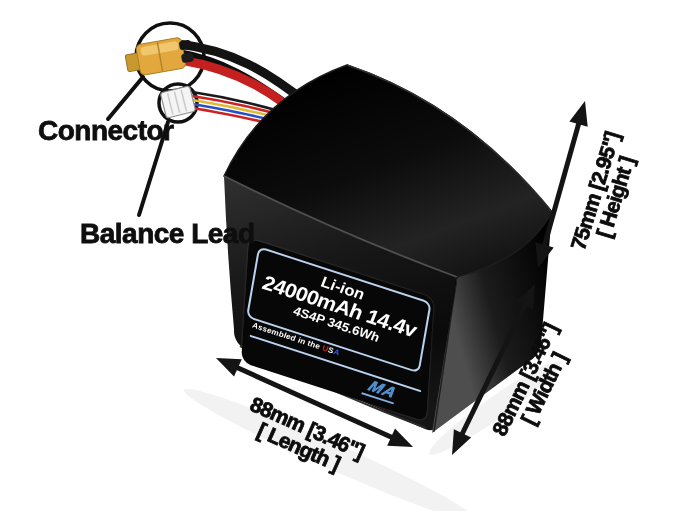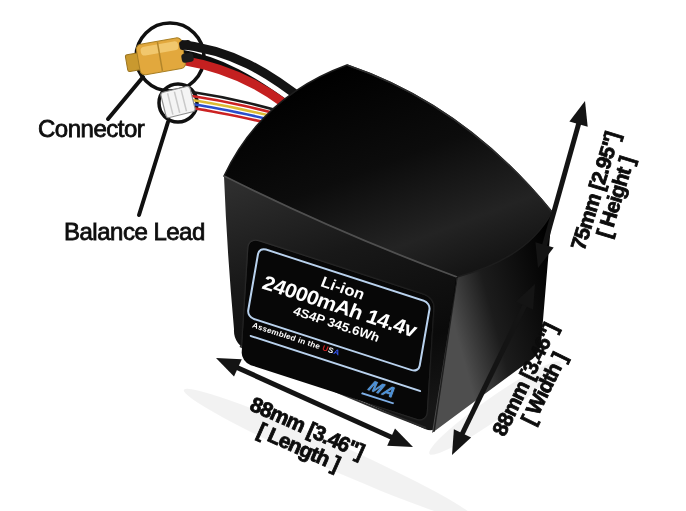--- a/index.html
+++ b/index.html
@@ -4,21 +4,21 @@
 <style>
   html,body{margin:0;padding:0;background:#fff;}
   .stage{
     position:relative;width:686px;height:511px;background:#fff;overflow:hidden;
     font-family:"Liberation Sans","DejaVu Sans",sans-serif;
   }
   .scene{position:absolute;left:0;top:0;}
 
   
   .callout-label{
-    position:absolute;font-size:24px;font-weight:normal;color:#0e0e0e;
+    position:absolute;font-size:28px;font-weight:bold;color:#0e0e0e;
     letter-spacing:-0.5px;white-space:nowrap;
     -webkit-text-stroke:0.8px #0e0e0e;
   }
   .dim{
     position:absolute;text-align:center;white-space:nowrap;
     font-size:21px;line-height:21px;font-weight:bold;color:#0c0c0c;
     letter-spacing:-0.8px;-webkit-text-stroke:0.8px #0c0c0c;
     transform:translate(-50%,-50%) rotate(var(--rot));
   }
 
@@ -155,21 +155,21 @@
       <div class="chem">Li-ion</div>
       <div class="cap">24000mAh 14.4v</div>
       <div class="cfg">4S4P 345.6Wh</div>
     </div>
     <div class="assembled"><span>Assembled in the </span><span class="u">U</span><span class="s">S</span><span class="a">A</span></div>
     <div class="label-divider"></div>
     <div class="brand-logo">MA</div>
   </div>
 
   <div class="callout-label" style="left:38px;top:115px">Connector</div>
-  <div class="callout-label" style="left:64px;top:218px">Balance Lead</div>
+  <div class="callout-label" style="left:80px;top:218px">Balance Lead</div>
 
   <div class="dim" style="left:605px;top:194px;--rot:-73deg">
     <div>75mm [2.95"]</div>
     <div>[ Height ]</div>
   </div>
   <div class="dim" style="left:534px;top:384px;--rot:-64deg">
     <div>88mm [3.46"]</div>
     <div>[ Width ]</div>
   </div>
   <div class="dim" style="left:303px;top:437px;--rot:24deg">

